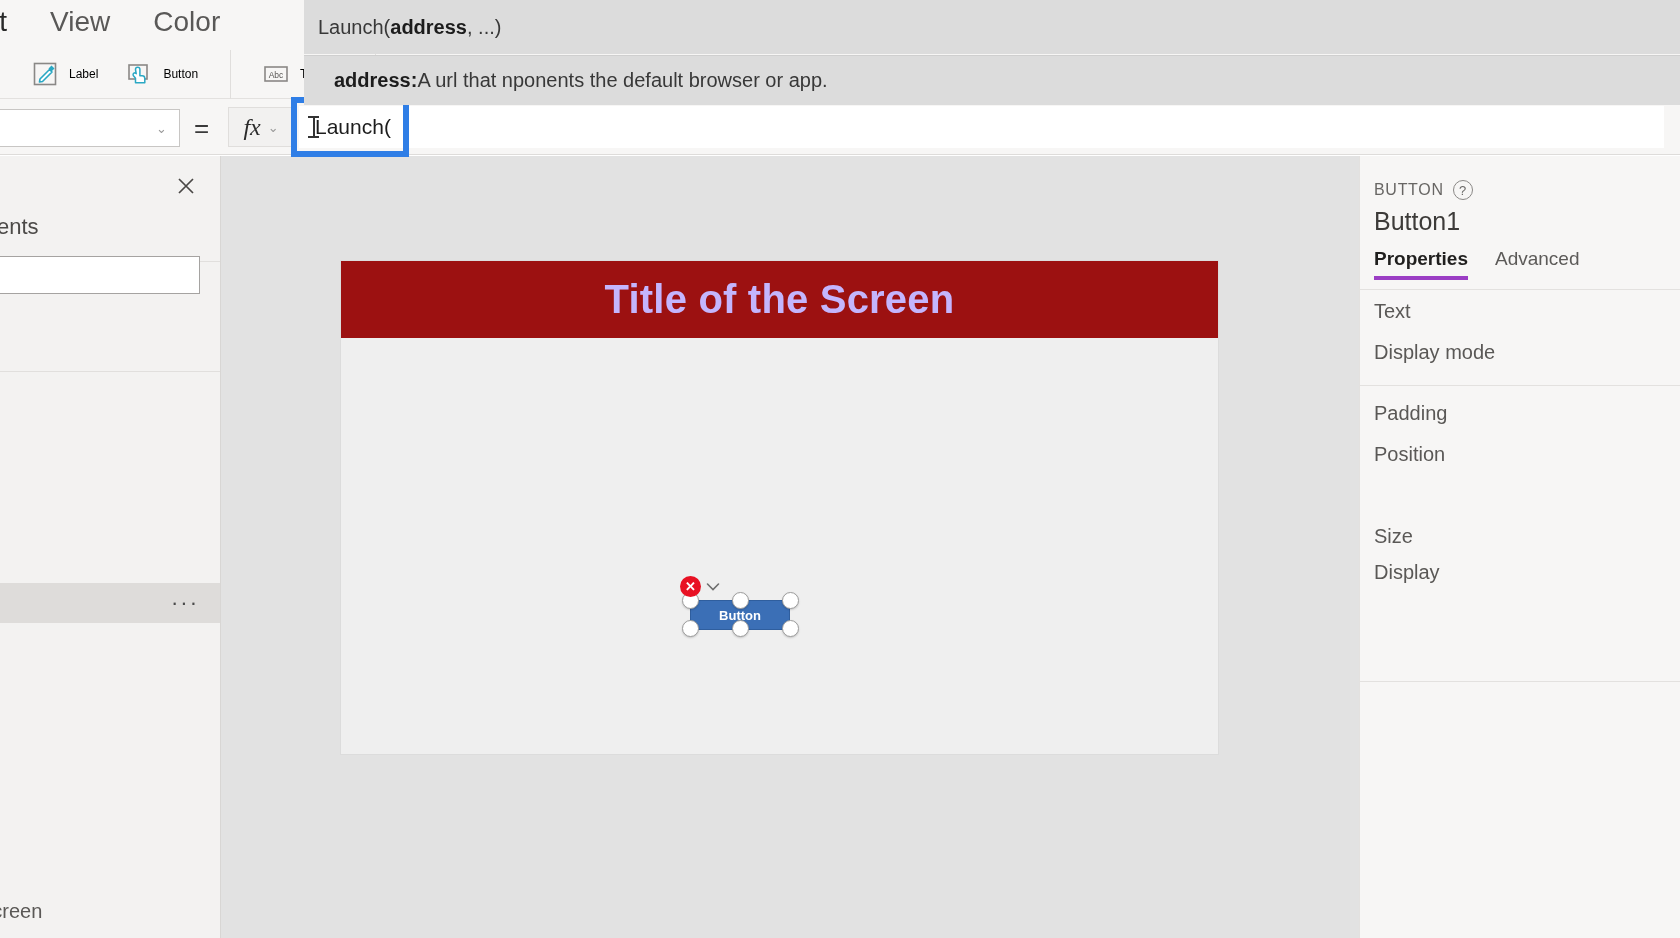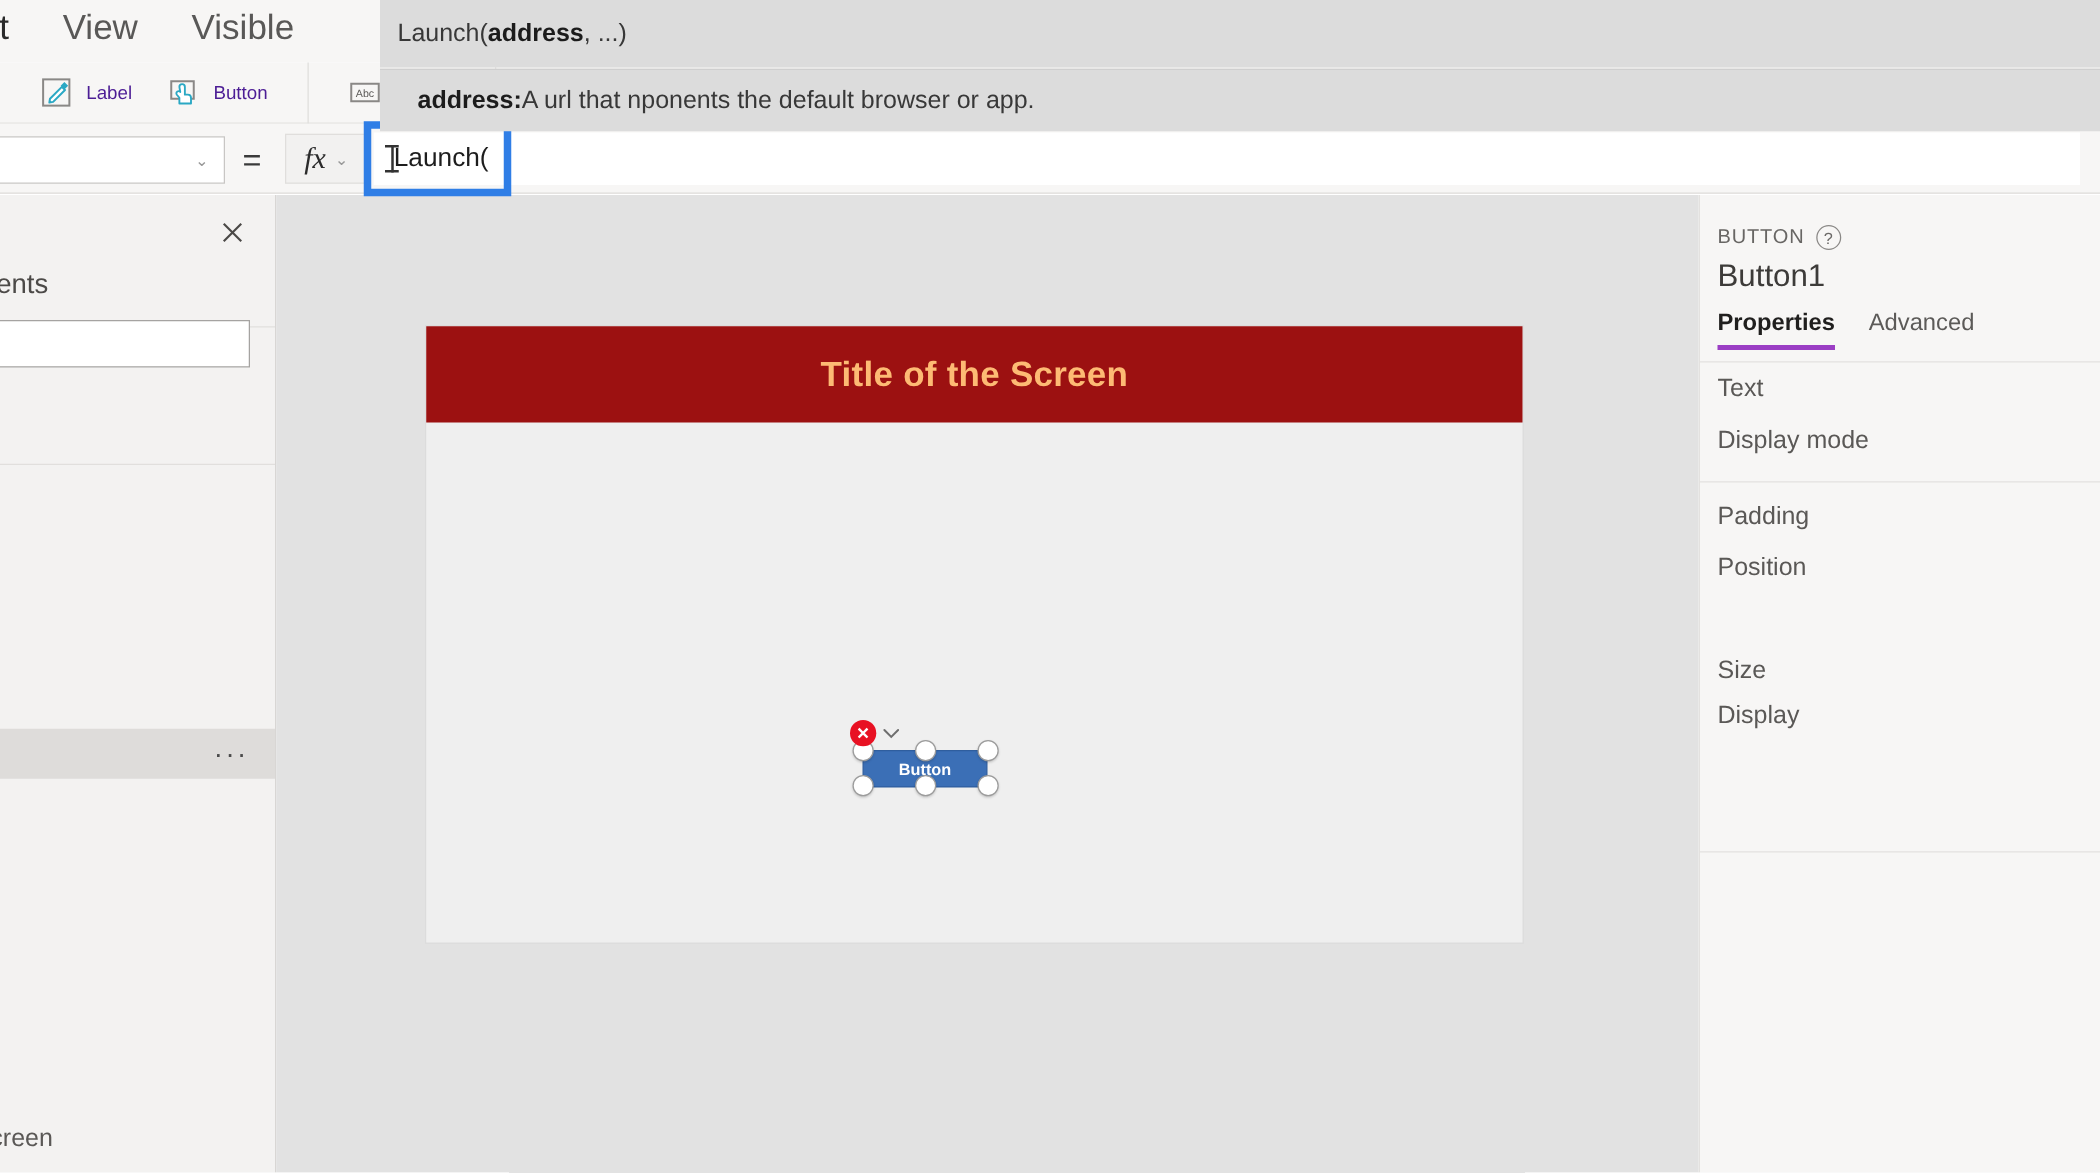--- a/index.html
+++ b/index.html
@@ -66,22 +66,22 @@
   .tool-btn {
     display: flex;
     align-items: center;
     gap: 11px;
     padding: 0 14px;
     height: 40px;
     cursor: pointer;
     white-space: nowrap;
   }
   .tool-btn .lbl {
-    font-size: 15px;
-    color: #4c1d95;
+    font-size: 12px;
+    color: #000000;
   }
   .tool-ico { width: 26px; height: 26px; display: block; }
 
   .caret-sm { font-size: 13px; color: #999; margin-left: 3px; }
 
   
   .formulabar {
     position: absolute;
     left: 0; top: 99px;
     width: 1680px; height: 56px;
@@ -289,23 +289,23 @@
     box-shadow: 0 0 0 1px #dcdcdc;
   }
   .screen-header {
     width: 877px; height: 77px;
     background: #9c1111;
     display: flex;
     align-items: center;
     justify-content: center;
   }
   .screen-title {
-    font-size: 28px;
+    font-size: 40px;
     font-weight: 700;
-    color: #fdba74;
+    color: #c4b5fd;
     letter-spacing: 0.2px;
   }
 
   
   .widget-wrap {
     position: absolute;
     left: 339px; top: 328px;
     width: 120px; height: 42px;
   }
   .widget-btn {
@@ -449,21 +449,21 @@
 <div id="app">
 
   <div class="menubar">
     <div class="menu-item first active">
       <span>rt</span>
     </div>
     <div class="menu-item">
       <span>View</span>
     </div>
     <div class="menu-item">
-      <span>Visible</span>
+      <span>Color</span>
     </div>
   </div>
 
   <div class="toolbar">
     <div class="tool-group">
       <div class="tool-btn">
         <span class="tool-ico">
           <svg viewBox="0 0 26 26" width="26" height="26">
             <rect x="2.5" y="2.5" width="21" height="21" fill="none" stroke="#8a8886" stroke-width="1.6"></rect>
             <path d="M8 18 L17.5 8.5 L20 11 L10.5 20.5 L7.5 21 Z" fill="#ffffff" stroke="#2aa8c4" stroke-width="1.6" stroke-linejoin="round"></path>

